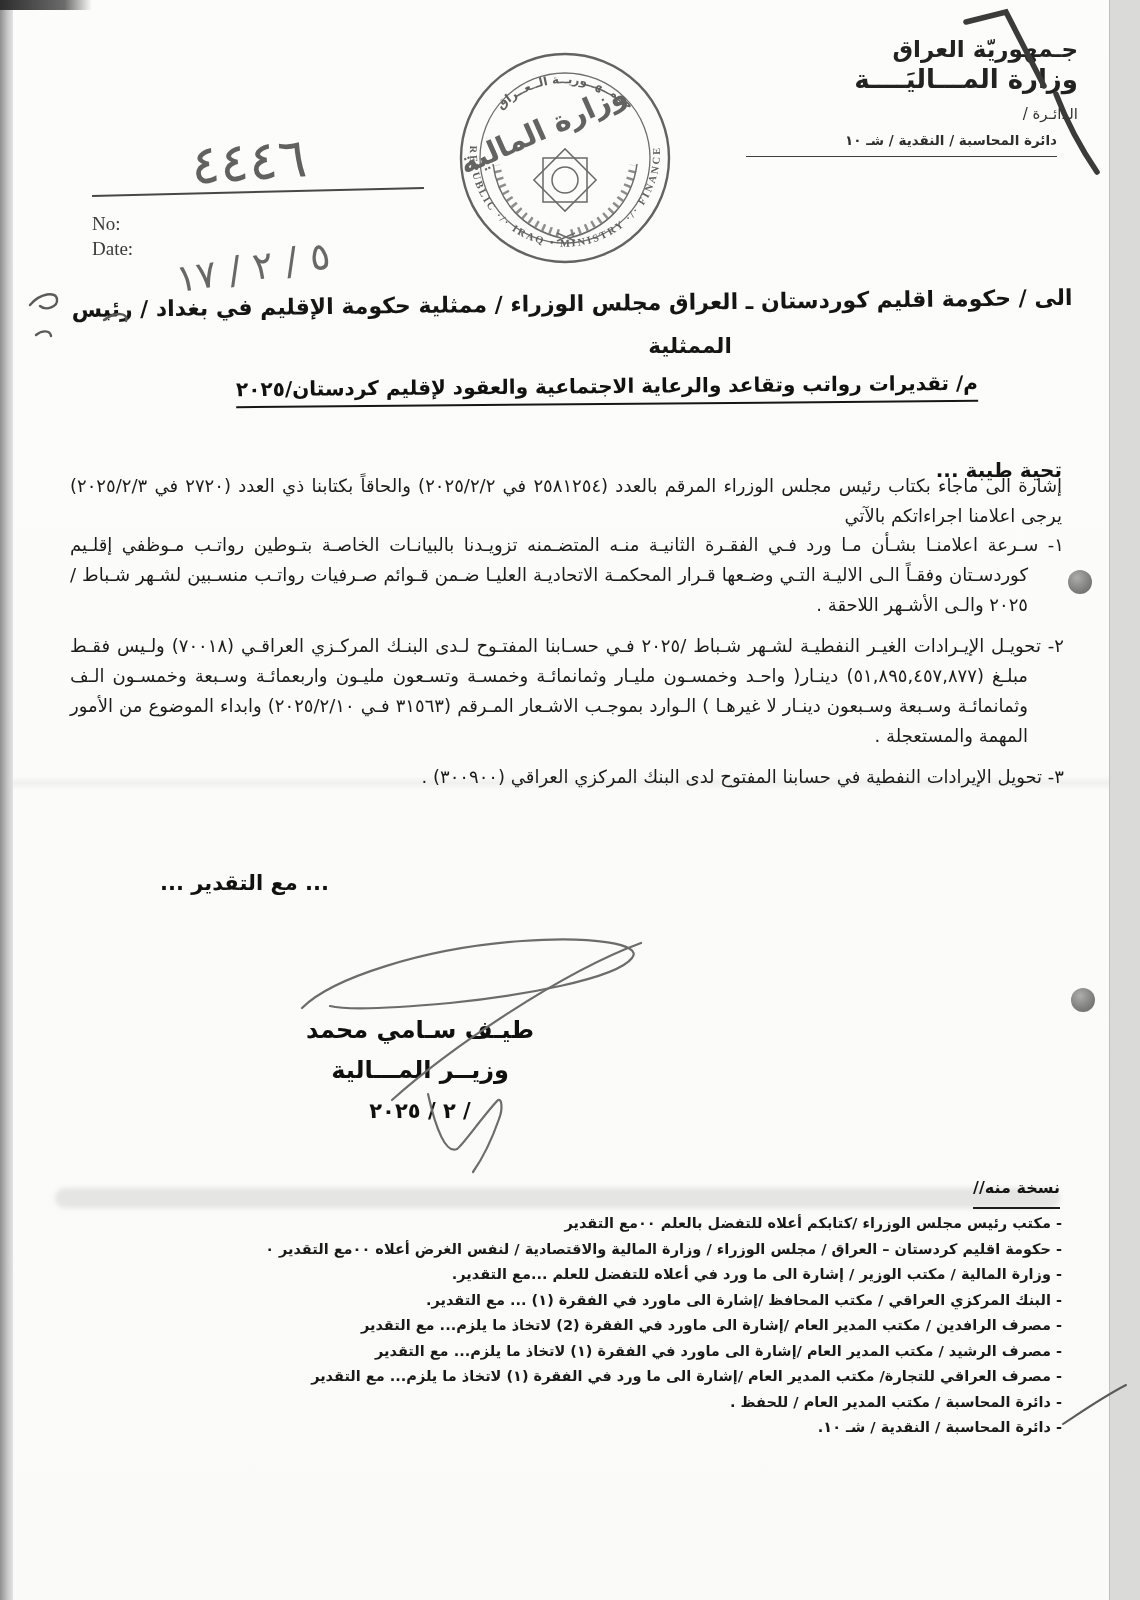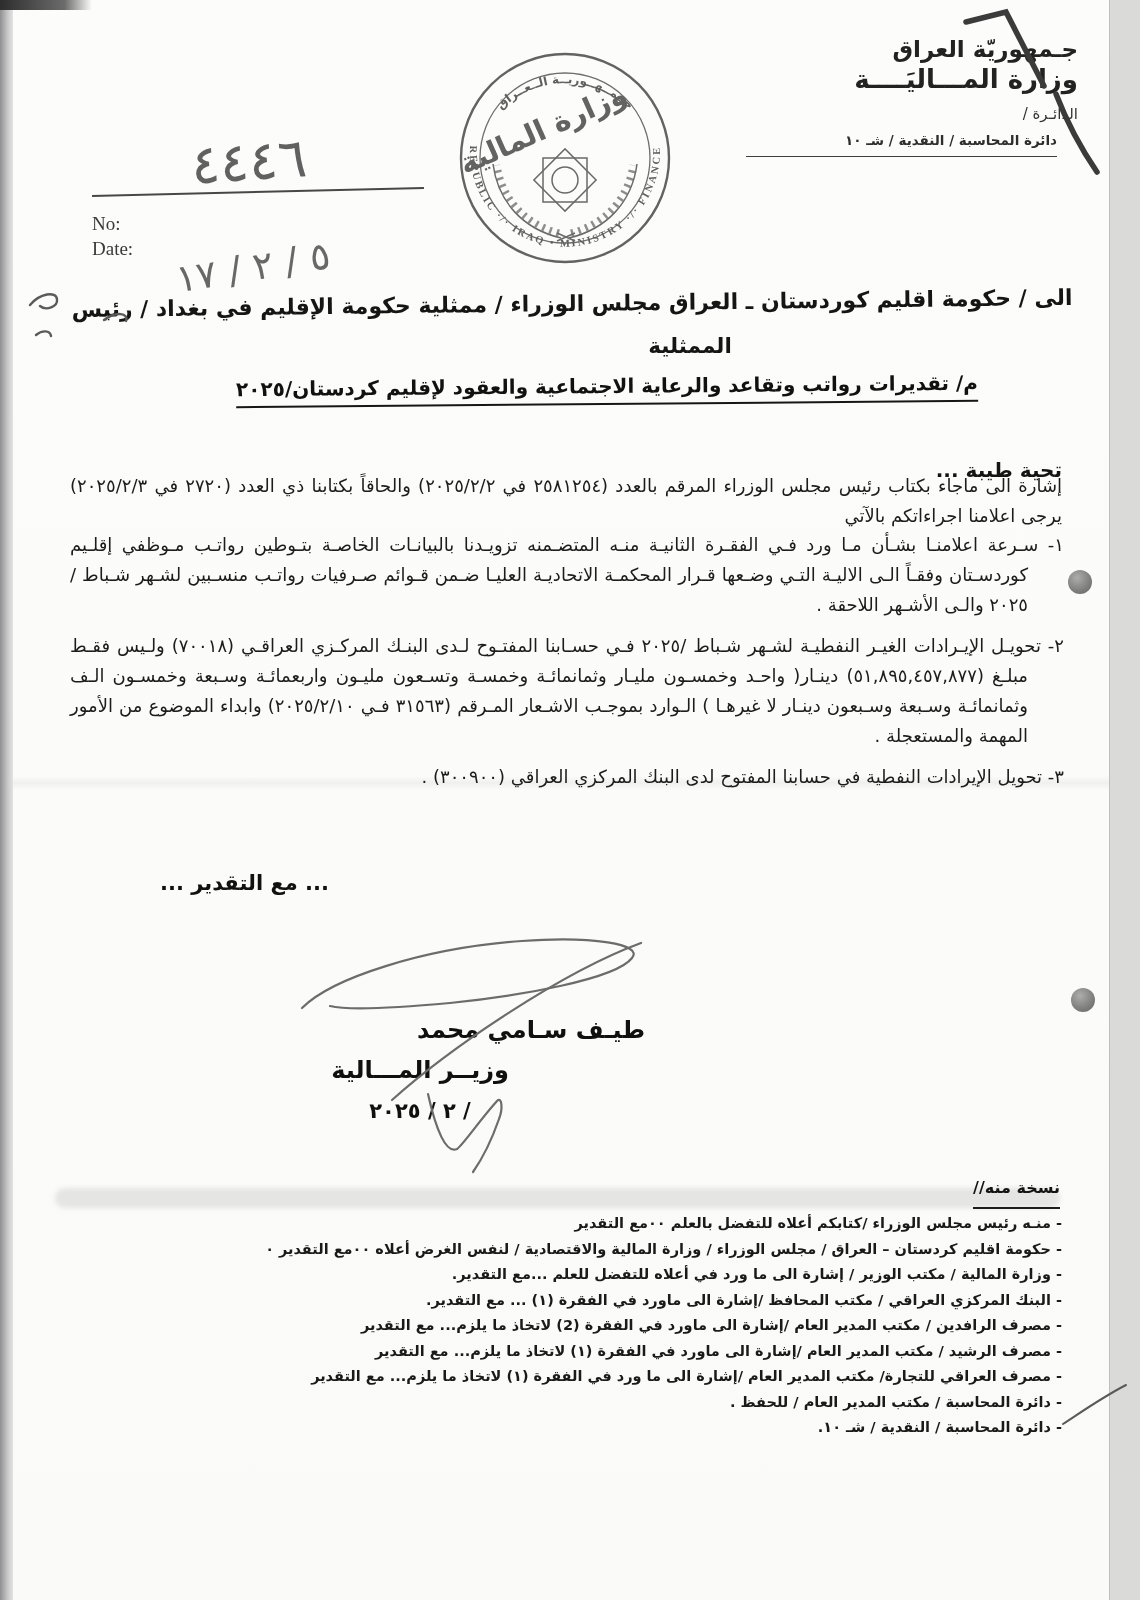--- a/index.html
+++ b/index.html
@@ -71,21 +71,21 @@
     text-align:justify; font-size:18px; line-height:30px; color:#1c1c1c;margin-top:8px; }
   .items { position:absolute; left:70px; right:76px; top:530px; direction:rtl; }
   .item { text-align:justify; font-size:18px; line-height:30px; color:#1c1c1c;
     padding-right:36px; text-indent:-36px; margin-bottom:11px; }
   .inum { letter-spacing:1px; }
   .closing { position:absolute; left:160px; right:60px; top:871px; direction:rtl;
     text-align:left; font-weight:bold; font-size:21px; color:#111; }
 
   
   .sig-name  { position:absolute; left:195px; width:450px; top:1016px; direction:rtl;
-    font-weight:bold; font-size:24px; color:#101010; }
+    text-align:center; font-weight:bold; font-size:24px; color:#101010; }
   .sig-title { position:absolute; left:195px; width:450px; top:1056px; direction:rtl;
     text-align:center; font-weight:bold; font-size:24px; color:#101010; }
   .sig-date  { position:absolute; left:195px; width:450px; top:1099px; direction:rtl;
     text-align:center; font-weight:bold; font-size:21px; color:#101010; }
 
   
   .copies-label { position:absolute; right:80px; top:1178px; direction:rtl; }
   .copies-label span { font-weight:bold; font-size:16px; color:#141414;
     border-bottom:2px solid #1c1c1c; padding-bottom:10px; }
   .copies { position:absolute; right:78px; left:40px; top:1211px; direction:rtl;
@@ -166,21 +166,21 @@
   <div class="closing">... مع التقدير ...</div>
 
   <div class="sig-name">طيـف سـامي محمد</div>
   <div class="sig-title">وزيــر المـــالية</div>
   <div class="sig-date">/ ٢ / ٢٠٢٥</div>
 
   <div class="copies-label">
     <span>نسخة منه//</span>
   </div>
   <div class="copies">
-    <div>- منـه رئيس مجلس الوزراء /كتابكم أعلاه للتفضل بالعلم ٠٠مع التقدير</div>
+    <div>- مكتب رئيس مجلس الوزراء /كتابكم أعلاه للتفضل بالعلم ٠٠مع التقدير</div>
     <div>- حكومة اقليم كردستان – العراق / مجلس الوزراء / وزارة المالية والاقتصادية / لنفس الغرض أعلاه ٠٠مع التقدير ٠</div>
     <div>- وزارة المالية / مكتب الوزير / إشارة الى ما ورد في أعلاه للتفضل للعلم ...مع التقدير.</div>
     <div>- البنك المركزي العراقي / مكتب المحافظ /إشارة الى ماورد في الفقرة (١) ... مع التقدير.</div>
     <div>- مصرف الرافدين / مكتب المدير العام /إشارة الى ماورد في الفقرة (2) لاتخاذ ما يلزم... مع التقدير</div>
     <div>- مصرف الرشيد / مكتب المدير العام /إشارة الى ماورد في الفقرة (١) لاتخاذ ما يلزم... مع التقدير</div>
     <div>- مصرف العراقي للتجارة/ مكتب المدير العام /إشارة الى ما ورد في الفقرة (١) لاتخاذ ما يلزم... مع التقدير</div>
     <div>- دائرة المحاسبة / مكتب المدير العام / للحفظ .</div>
     <div>- دائرة المحاسبة / النقدية / شـ ١٠.</div>
   </div>
 

